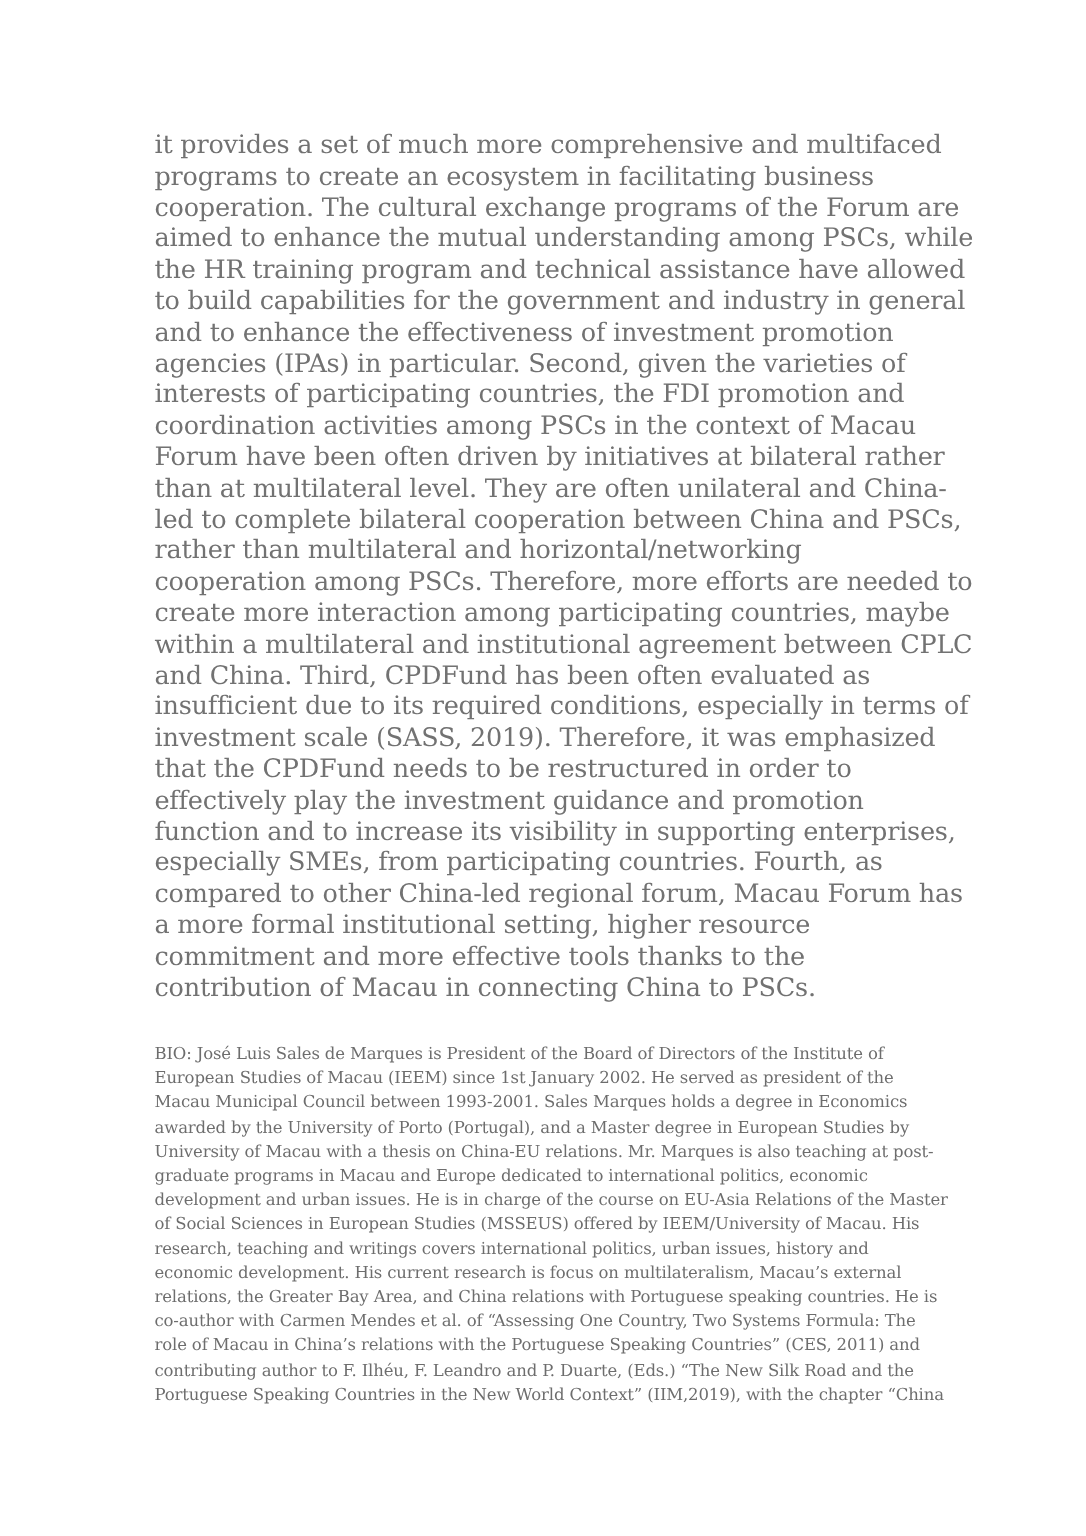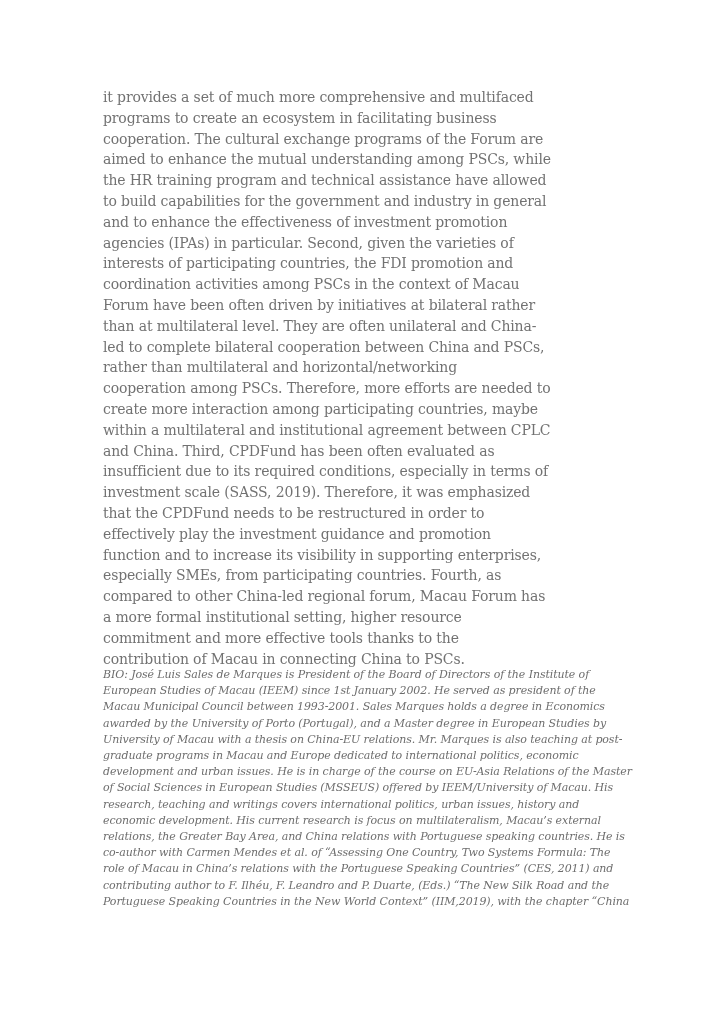--- a/index.html
+++ b/index.html
@@ -18,38 +18,37 @@
     height: 1024px;
     background: var(--page-bg, #ffffff);
     overflow: hidden;
   }
   .main-text {
     position: absolute;
     left: 103px;
     top: 87px;
     width: 530px;
     font-family: "DejaVu Serif", "Liberation Serif", serif;
-    font-size: 14px;
+    font-size: 17px;
     line-height: 20.8px;
     letter-spacing: -0.15px;
     color: var(--text-main, #727272);
     white-space: pre;
   }
   .bio-text {
     position: absolute;
     left: 103px;
-    top: 667px;
+    top: 695px;
     width: 540px;
     font-family: "DejaVu Serif", "Liberation Serif", serif;
     font-size: 11px;
     line-height: 16.2px;
     letter-spacing: -0.1px;
     color: var(--text-bio, #6d6d6d);
     white-space: pre;
-    font-style: italic;
   }
 </style>
 </head>
 <body>
 
 <div class="page">
   <div class="main-text">it provides a set of much more comprehensive and multifaced
 programs to create an ecosystem in facilitating business
 cooperation. The cultural exchange programs of the Forum are
 aimed to enhance the mutual understanding among PSCs, while

